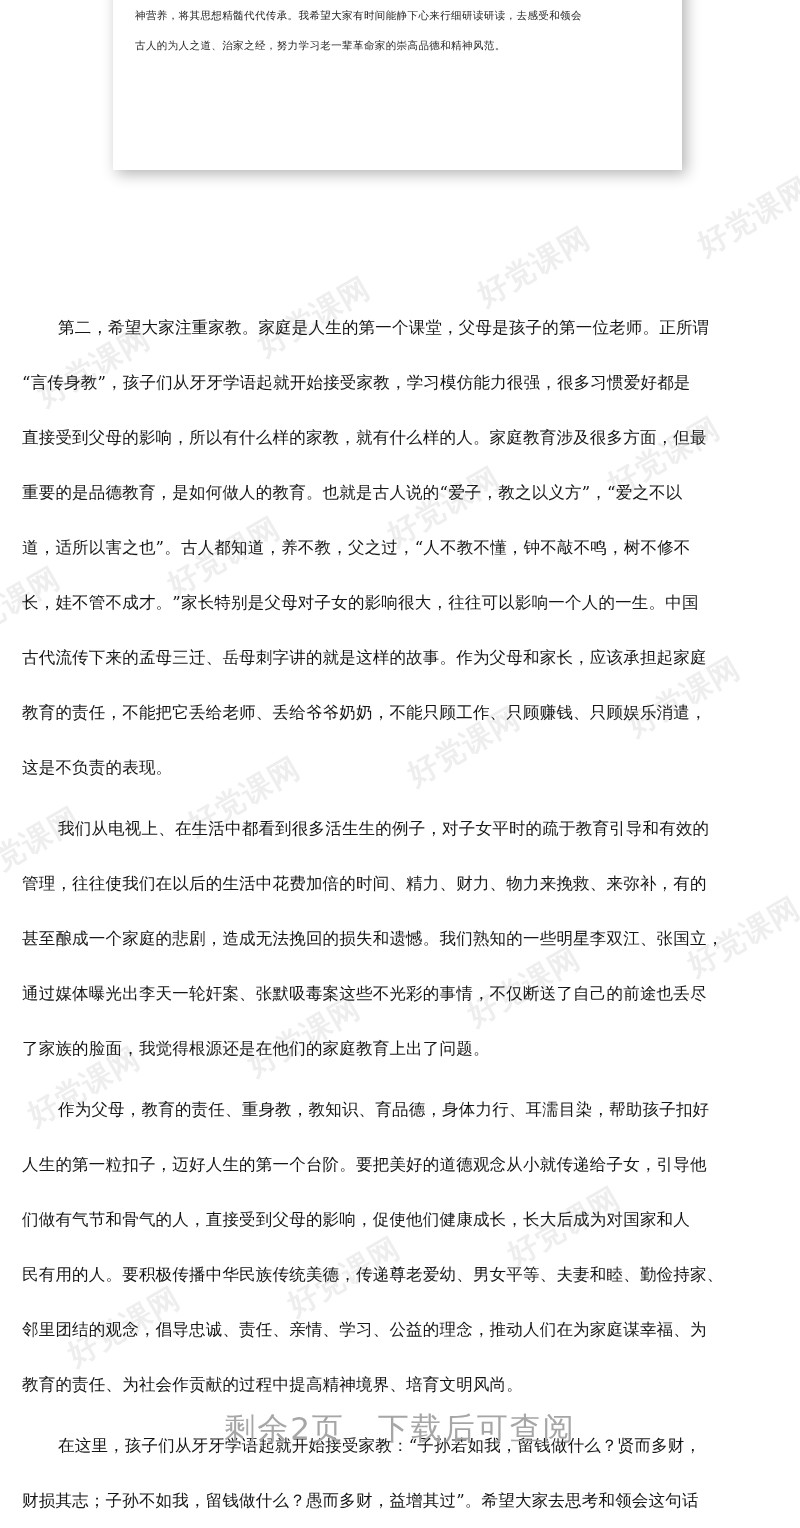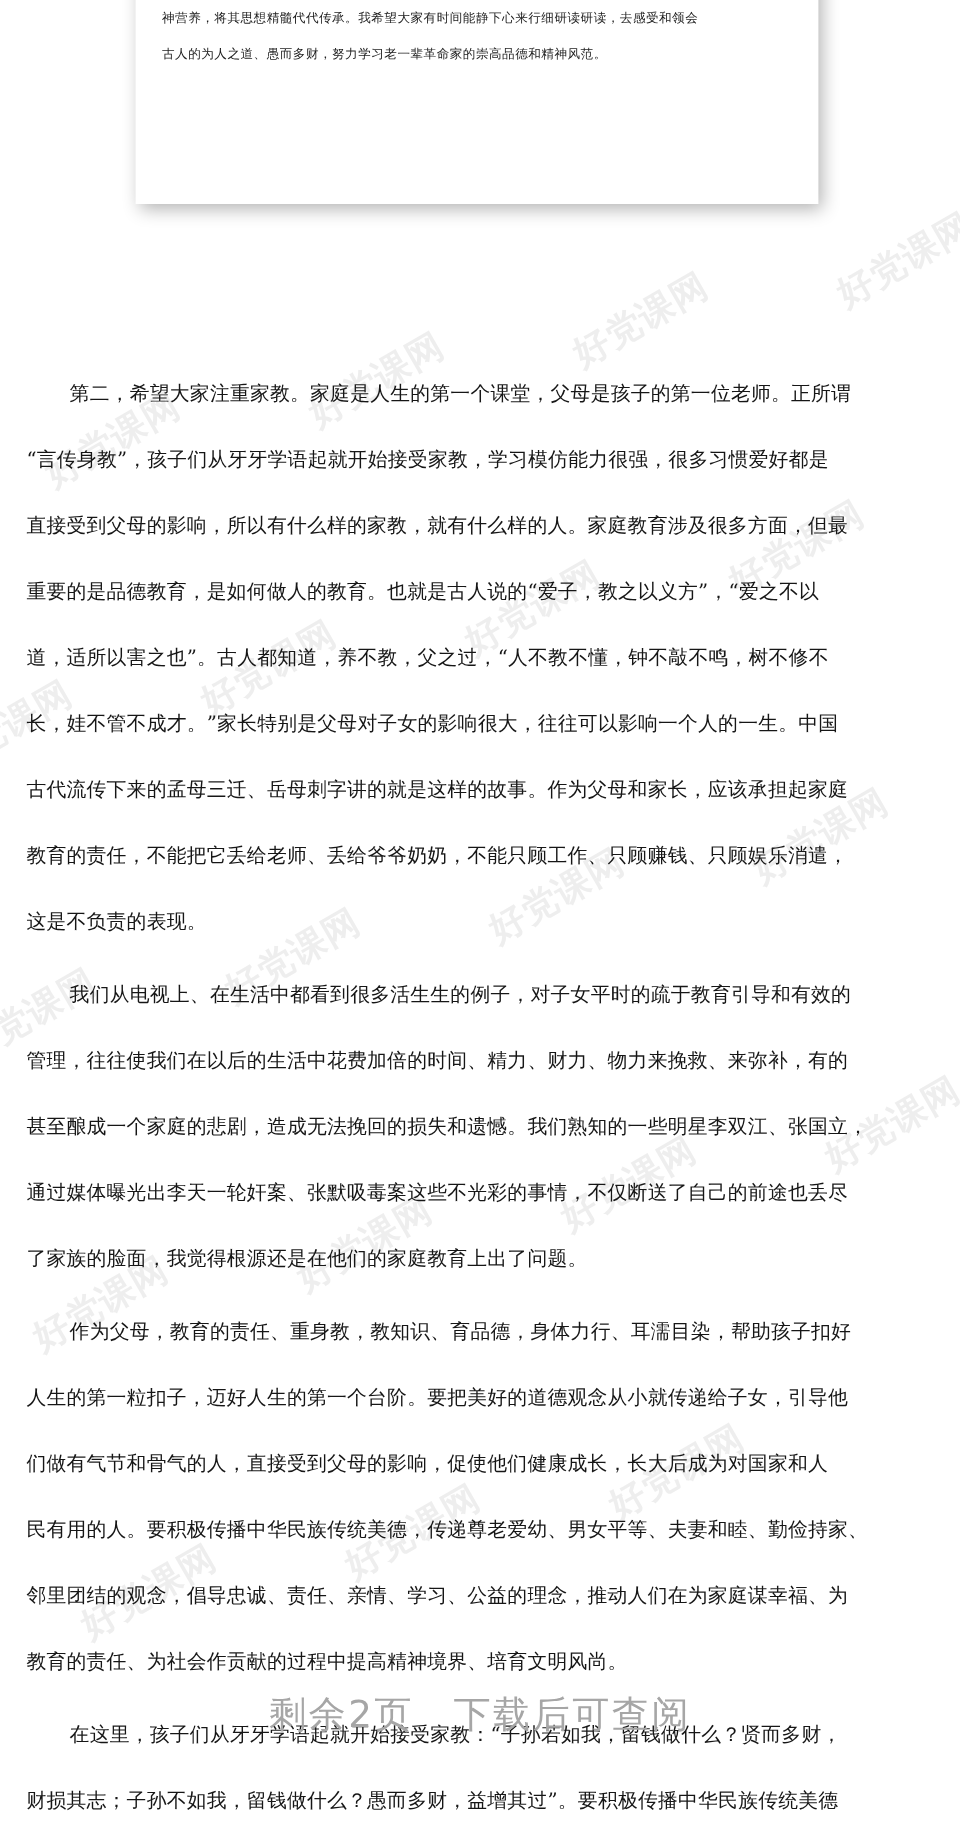--- a/index.html
+++ b/index.html
@@ -148,21 +148,21 @@
     <div class="wm" style="left:680px; top:950px;">好党课网</div>
 
     <div class="wm" style="left:60px;  top:1340px;">好党课网</div>
     <div class="wm" style="left:280px; top:1290px;">好党课网</div>
     <div class="wm" style="left:500px; top:1240px;">好党课网</div>
   </div>
 
   <div class="page-card">
     <div class="page-card-inner">
       <div class="card-line">神营养，将其思想精髓代代传承。我希望大家有时间能静下心来行细研读研读，去感受和领会</div>
-      <div class="card-line">古人的为人之道、愚而多财，努力学习老一辈革命家的崇高品德和精神风范。</div>
+      <div class="card-line">古人的为人之道、治家之经，努力学习老一辈革命家的崇高品德和精神风范。</div>
     </div>
   </div>
 
   <div class="doc-body">
 
     <div class="para">
       <div class="doc-line indent">第二，希望大家注重家教。家庭是人生的第一个课堂，父母是孩子的第一位老师。正所谓</div>
       <div class="doc-line">“言传身教”，孩子们从牙牙学语起就开始接受家教，学习模仿能力很强，很多习惯爱好都是</div>
       <div class="doc-line">直接受到父母的影响，所以有什么样的家教，就有什么样的人。家庭教育涉及很多方面，但最</div>
       <div class="doc-line">重要的是品德教育，是如何做人的教育。也就是古人说的“爱子，教之以义方”，“爱之不以</div>
@@ -185,21 +185,21 @@
       <div class="doc-line indent">作为父母，教育的责任、重身教，教知识、育品德，身体力行、耳濡目染，帮助孩子扣好</div>
       <div class="doc-line">人生的第一粒扣子，迈好人生的第一个台阶。要把美好的道德观念从小就传递给子女，引导他</div>
       <div class="doc-line">们做有气节和骨气的人，直接受到父母的影响，促使他们健康成长，长大后成为对国家和人</div>
       <div class="doc-line">民有用的人。要积极传播中华民族传统美德，传递尊老爱幼、男女平等、夫妻和睦、勤俭持家、</div>
       <div class="doc-line">邻里团结的观念，倡导忠诚、责任、亲情、学习、公益的理念，推动人们在为家庭谋幸福、为</div>
       <div class="doc-line">教育的责任、为社会作贡献的过程中提高精神境界、培育文明风尚。</div>
     </div>
 
     <div class="para">
       <div class="doc-line indent">在这里，孩子们从牙牙学语起就开始接受家教：“子孙若如我，留钱做什么？贤而多财，</div>
-      <div class="doc-line">财损其志；子孙不如我，留钱做什么？愚而多财，益增其过”。要积极传播中华民族传统美德</div>
+      <div class="doc-line">财损其志；子孙不如我，留钱做什么？愚而多财，益增其过”。希望大家去思考和领会这句话</div>
     </div>
 
   </div>
 
   <div class="footer-notice">
     <span class="notice-text">剩余2页　下载后可查阅</span>
   </div>
 
 </div>
 

